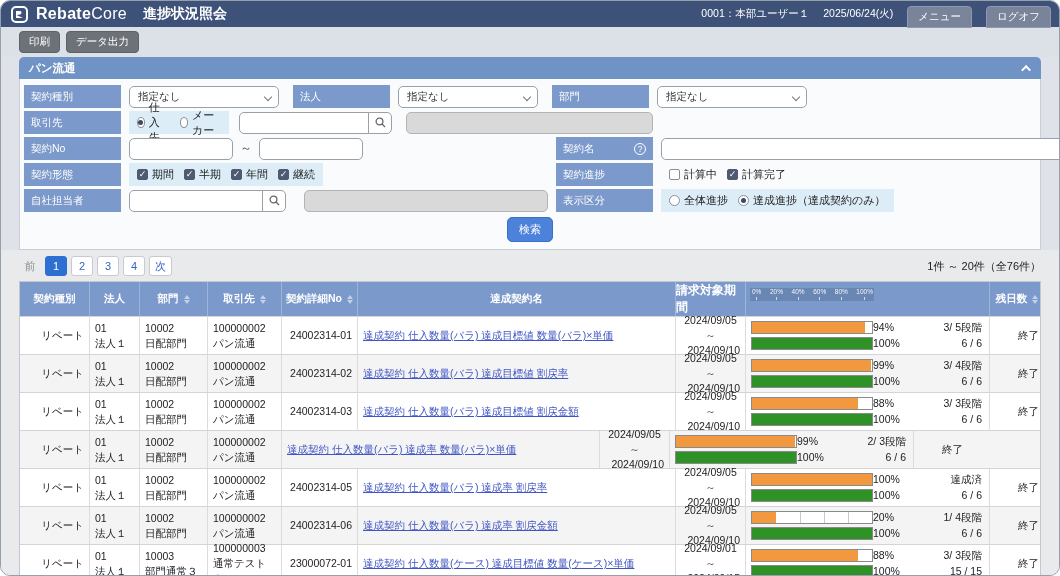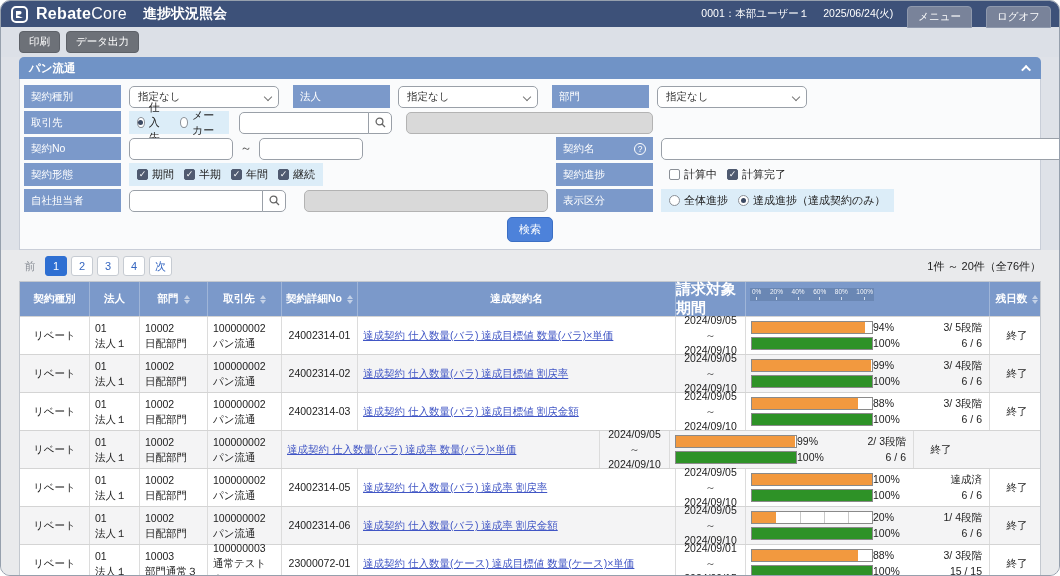--- a/index.html
+++ b/index.html
@@ -65,21 +65,21 @@
   .th-progress { flex-direction:column; justify-content:flex-start; padding-top:3px; align-items:stretch; }
   .th-progress .t1 { text-align:center; font-size:9.5px; }
   .scale { width:124px; margin:3px 0 0 4px; background:#6a87b4; height:13px; display:flex; justify-content:space-between; padding:1px 1px 0 2px; }
   .scale span { position:relative; font-size:6.5px; font-weight:normal; color:#f2f5fa; line-height:1; }
   .scale span i { display:block; width:1px; height:3px; background:rgba(255,255,255,.7); margin:1px auto 0 auto; }
 
   .trow { display:flex; height:38px; border-top:1px solid #d4d4d4; background:#fff; font-size:10.5px; color:#222; }
   .trow:nth-child(even) { background:#f4f4f5; }
   .td { border-right:1px solid #dcdcdc; display:flex; flex-direction:column; justify-content:center; padding:2px 5px; line-height:1.4; }
   .td:last-child { border-right:none; }
-  .td.c { align-items:center; text-align:center; }
+  .td.c { align-items:flex-end; text-align:center; }
   .td a { color:#4156c5; text-decoration:underline; cursor:pointer; }
   .w-type{flex:0 0 70px;} .w-corp{flex:0 0 50px;} .w-dept{flex:0 0 68px;} .w-part{flex:0 0 74px;}
   .w-no{flex:0 0 76px;} .w-name{flex:0 0 318px;} .w-period{flex:0 0 70px;} .w-prog{flex:0 0 244px;} .w-rem{flex:0 0 54px;}
   .prog-line { display:flex; align-items:center; height:16px; }
   .bar { width:122px; height:13px; border:1px solid #8a8a8a; background:#fff; position:relative; margin-left:0px; flex:0 0 122px; }
   .bar .fill { height:100%; }
   .bar .dv { position:absolute; top:0; bottom:0; width:1px; background:#c9c9c9; }
   .pctv { flex:0 0 58px; }
   .stagev { flex:1; text-align:right; padding-right:2px; }
 </style>
@@ -273,21 +273,21 @@
             </span>
           </div>
         <div class="th w-no">
             <span>契約詳細No</span>
             <span class="sort">
               <i class="up"></i>
               <i class="dn"></i>
             </span>
           </div>
         <div class="th w-name">達成契約名</div>
-        <div class="th w-period" style="font-size:15px;">請求対象期間</div>
+        <div class="th w-period" style="font-size:12px;">請求対象期間</div>
         <div class="th w-prog th-progress">
           <div class="scale" id="scale">
               <span>0%<i></i></span>
               <span>20%<i></i></span>
               <span>40%<i></i></span>
               <span>60%<i></i></span>
               <span>80%<i></i></span>
               <span>100%<i></i></span>
             </div>
         </div>

